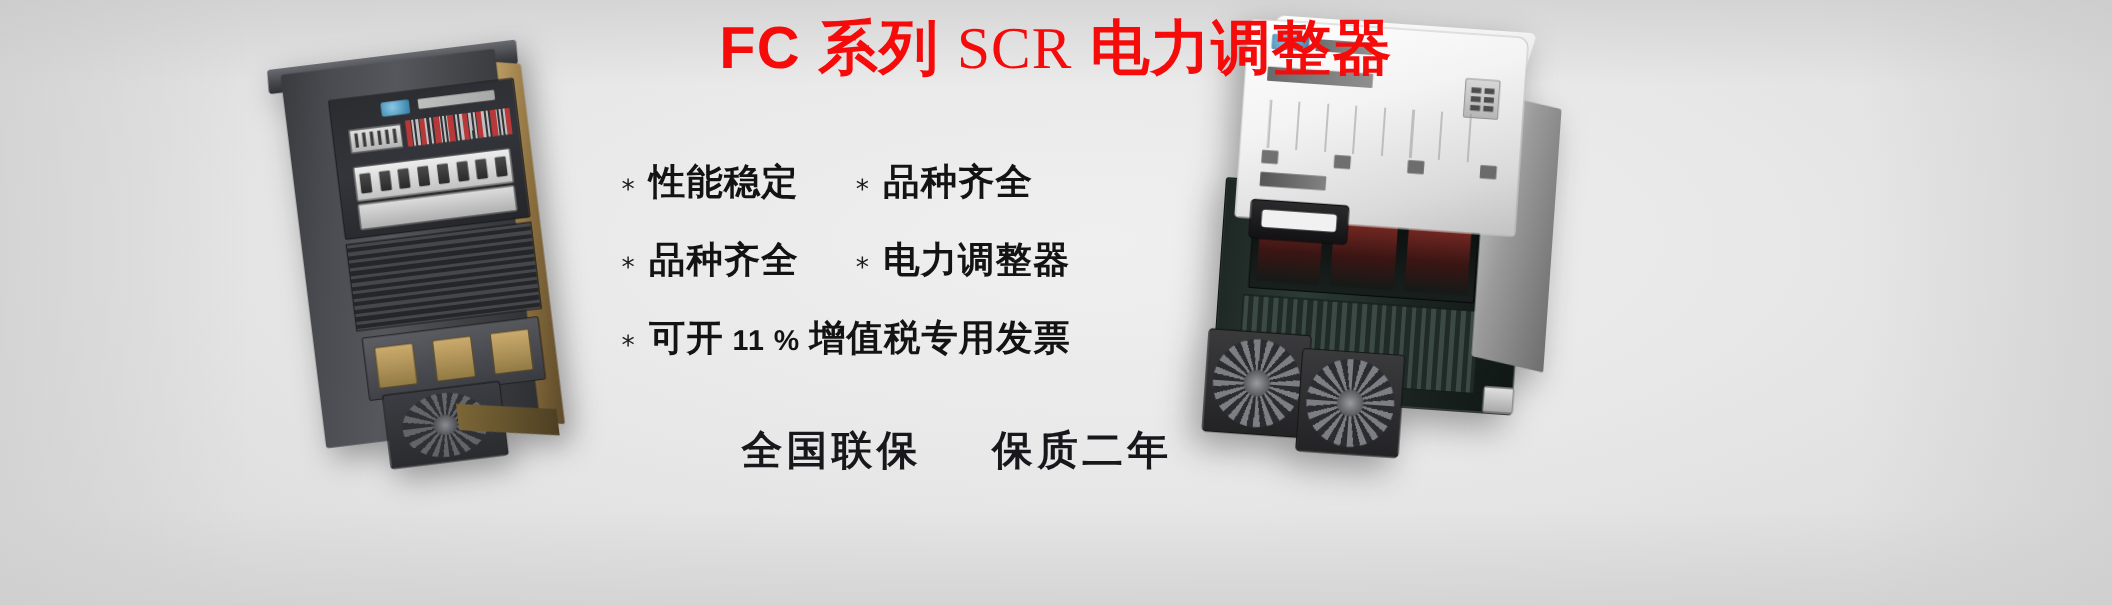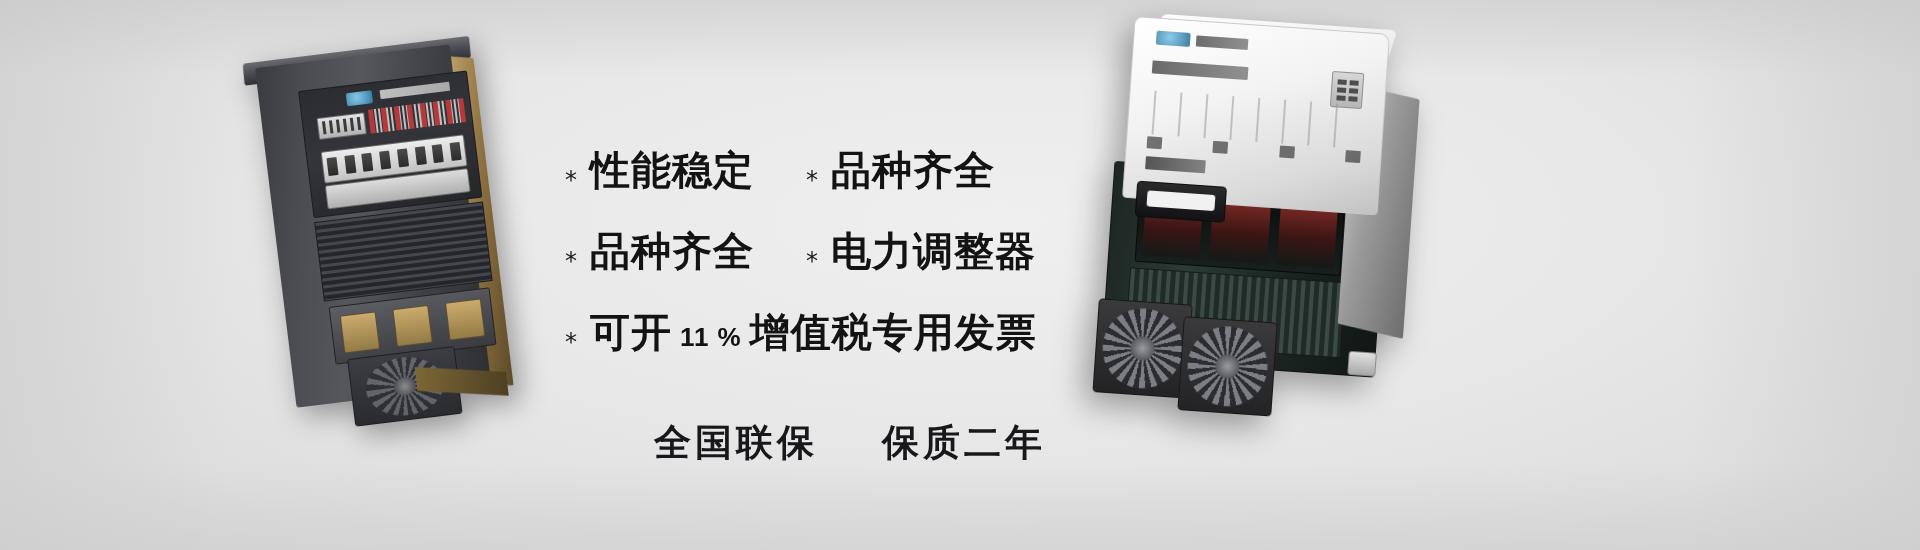--- a/index.html
+++ b/index.html
@@ -51,34 +51,34 @@
     z-index:6;
   }
   .frow{display:flex;align-items:baseline;margin-bottom:26px;white-space:nowrap;}
   .fcell{display:flex;align-items:baseline;}
   .fcell.second{margin-left:52px;}
   .star{
     font-size:24px;color:#1a1a1a;margin-right:13px;
     position:relative;top:4px;font-family:"DejaVu Sans",sans-serif;
   }
   .ftext{
-    font-size:40px;font-weight:bold;color:#131313;
+    font-size:33px;font-weight:bold;color:#131313;
     font-family:"DejaVu Sans","Liberation Sans",sans-serif;
     letter-spacing:1px;
   }
   .frow.wide{width:480px;}
   .pct{font-size:26px;font-weight:bold;font-family:"Liberation Sans",sans-serif;}
 
   
   .slogan{
-    position:absolute;left:620px;top:385px;width:460px;
+    position:absolute;left:640px;top:385px;width:460px;
     text-align:center;
     font-size:37px;font-weight:bold;color:#18181c;
     font-family:"DejaVu Serif","Liberation Serif",serif;
-    letter-spacing:4px;white-space:nowrap;z-index:6;margin-top:33px;
+    letter-spacing:4px;white-space:nowrap;z-index:6;
   }
   .slogan .gap{display:inline-block;width:30px;}
 
   
   .prod-left{
     position:absolute;left:248px;top:48px;width:268px;height:370px;
     transform:rotate(-7deg);z-index:4;
     filter:drop-shadow(6px 10px 14px rgba(0,0,0,.35));
   }
   .pl-body{
@@ -359,20 +359,26 @@
           <b></b>
           <b></b>
       </div>
       <div class="pr-load"></div>
     </div>
     <div class="pr-handle"></div>
     <div class="pr-fan f1"></div>
     <div class="pr-fan f2"></div>
   </div>
 
+  <div class="headline">
+    <span class="lat">FC</span>
+    <span class="cjk">系列</span>
+    <span class="lat-serif">SCR</span>
+    <span class="cjk">电力调整器</span>
+  </div>
 
   <div class="features">
 
     <div class="frow">
       <div class="fcell">
         <span class="star">*</span>
         <span class="ftext">性能稳定</span>
       </div>
       <div class="fcell second">
         <span class="star">*</span>

